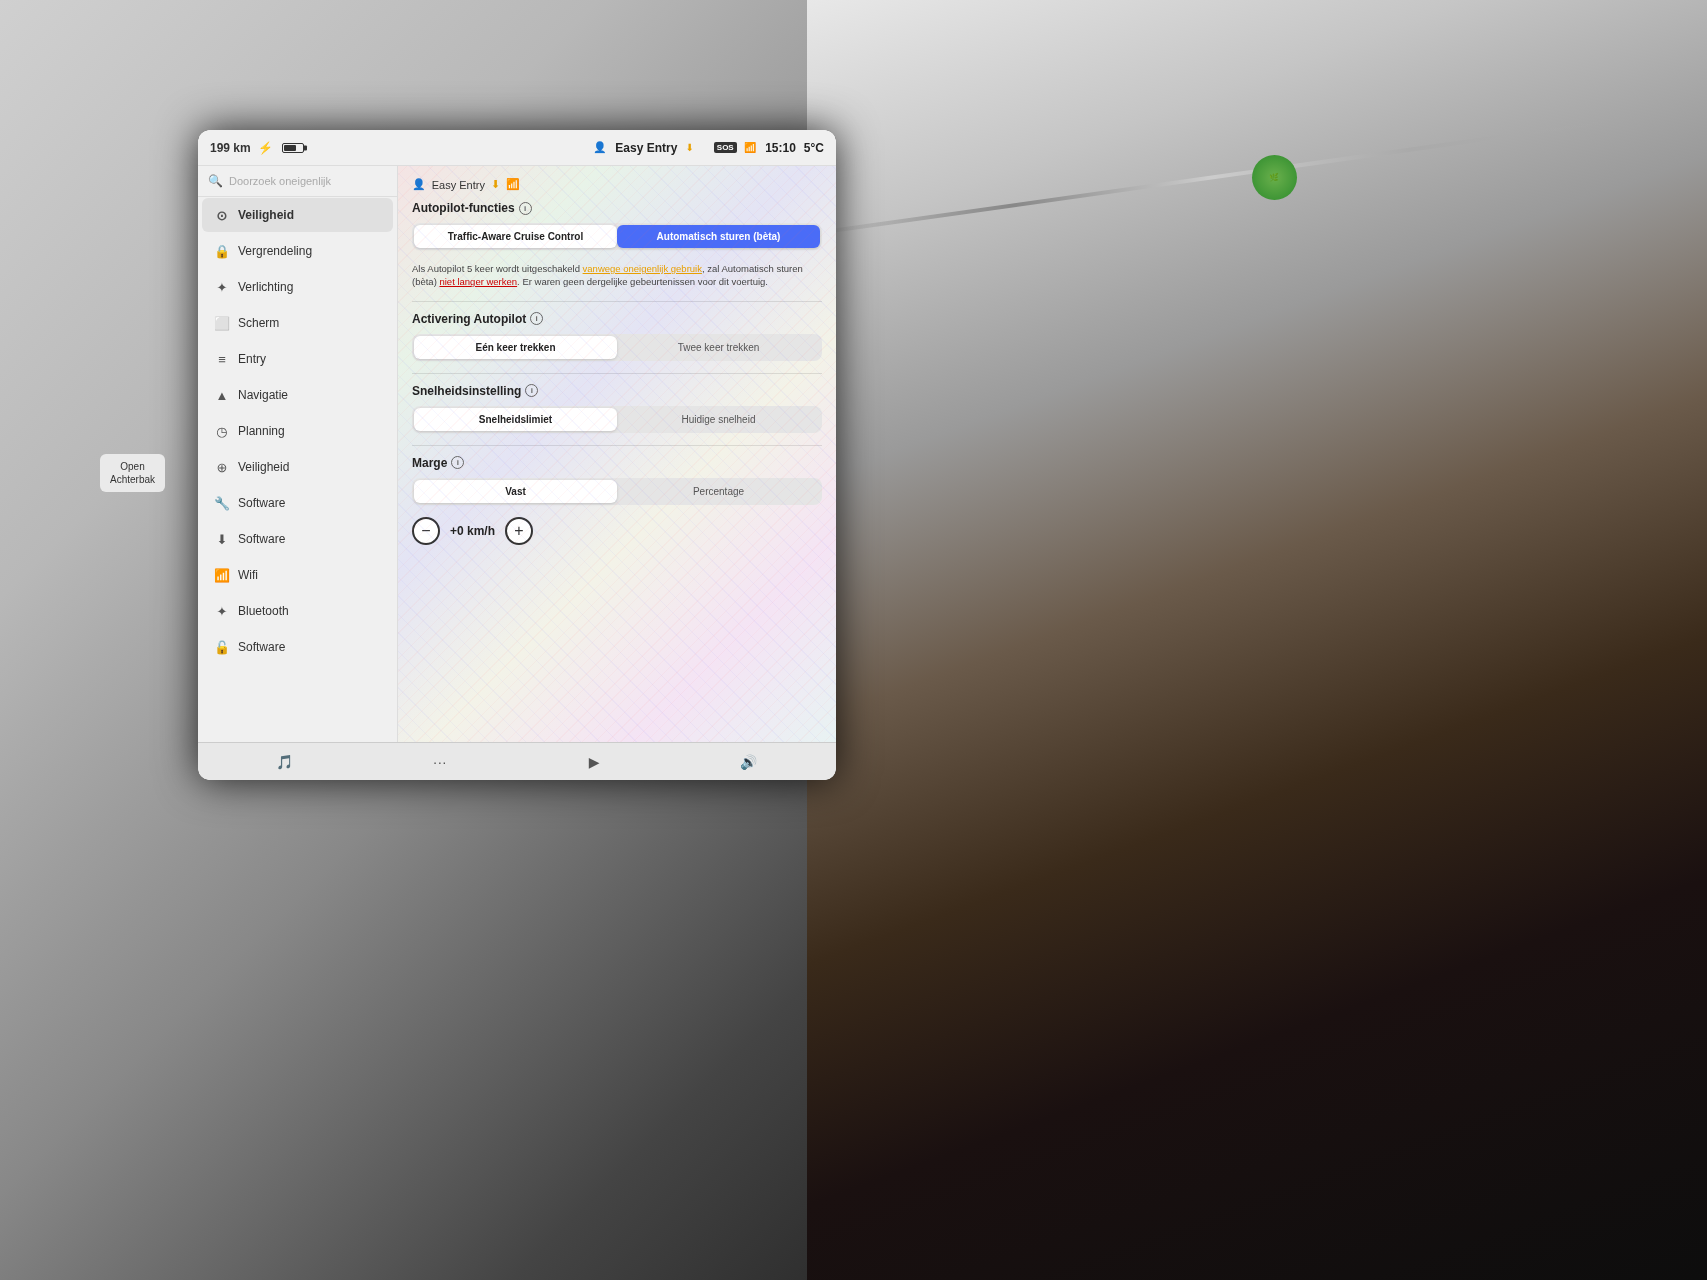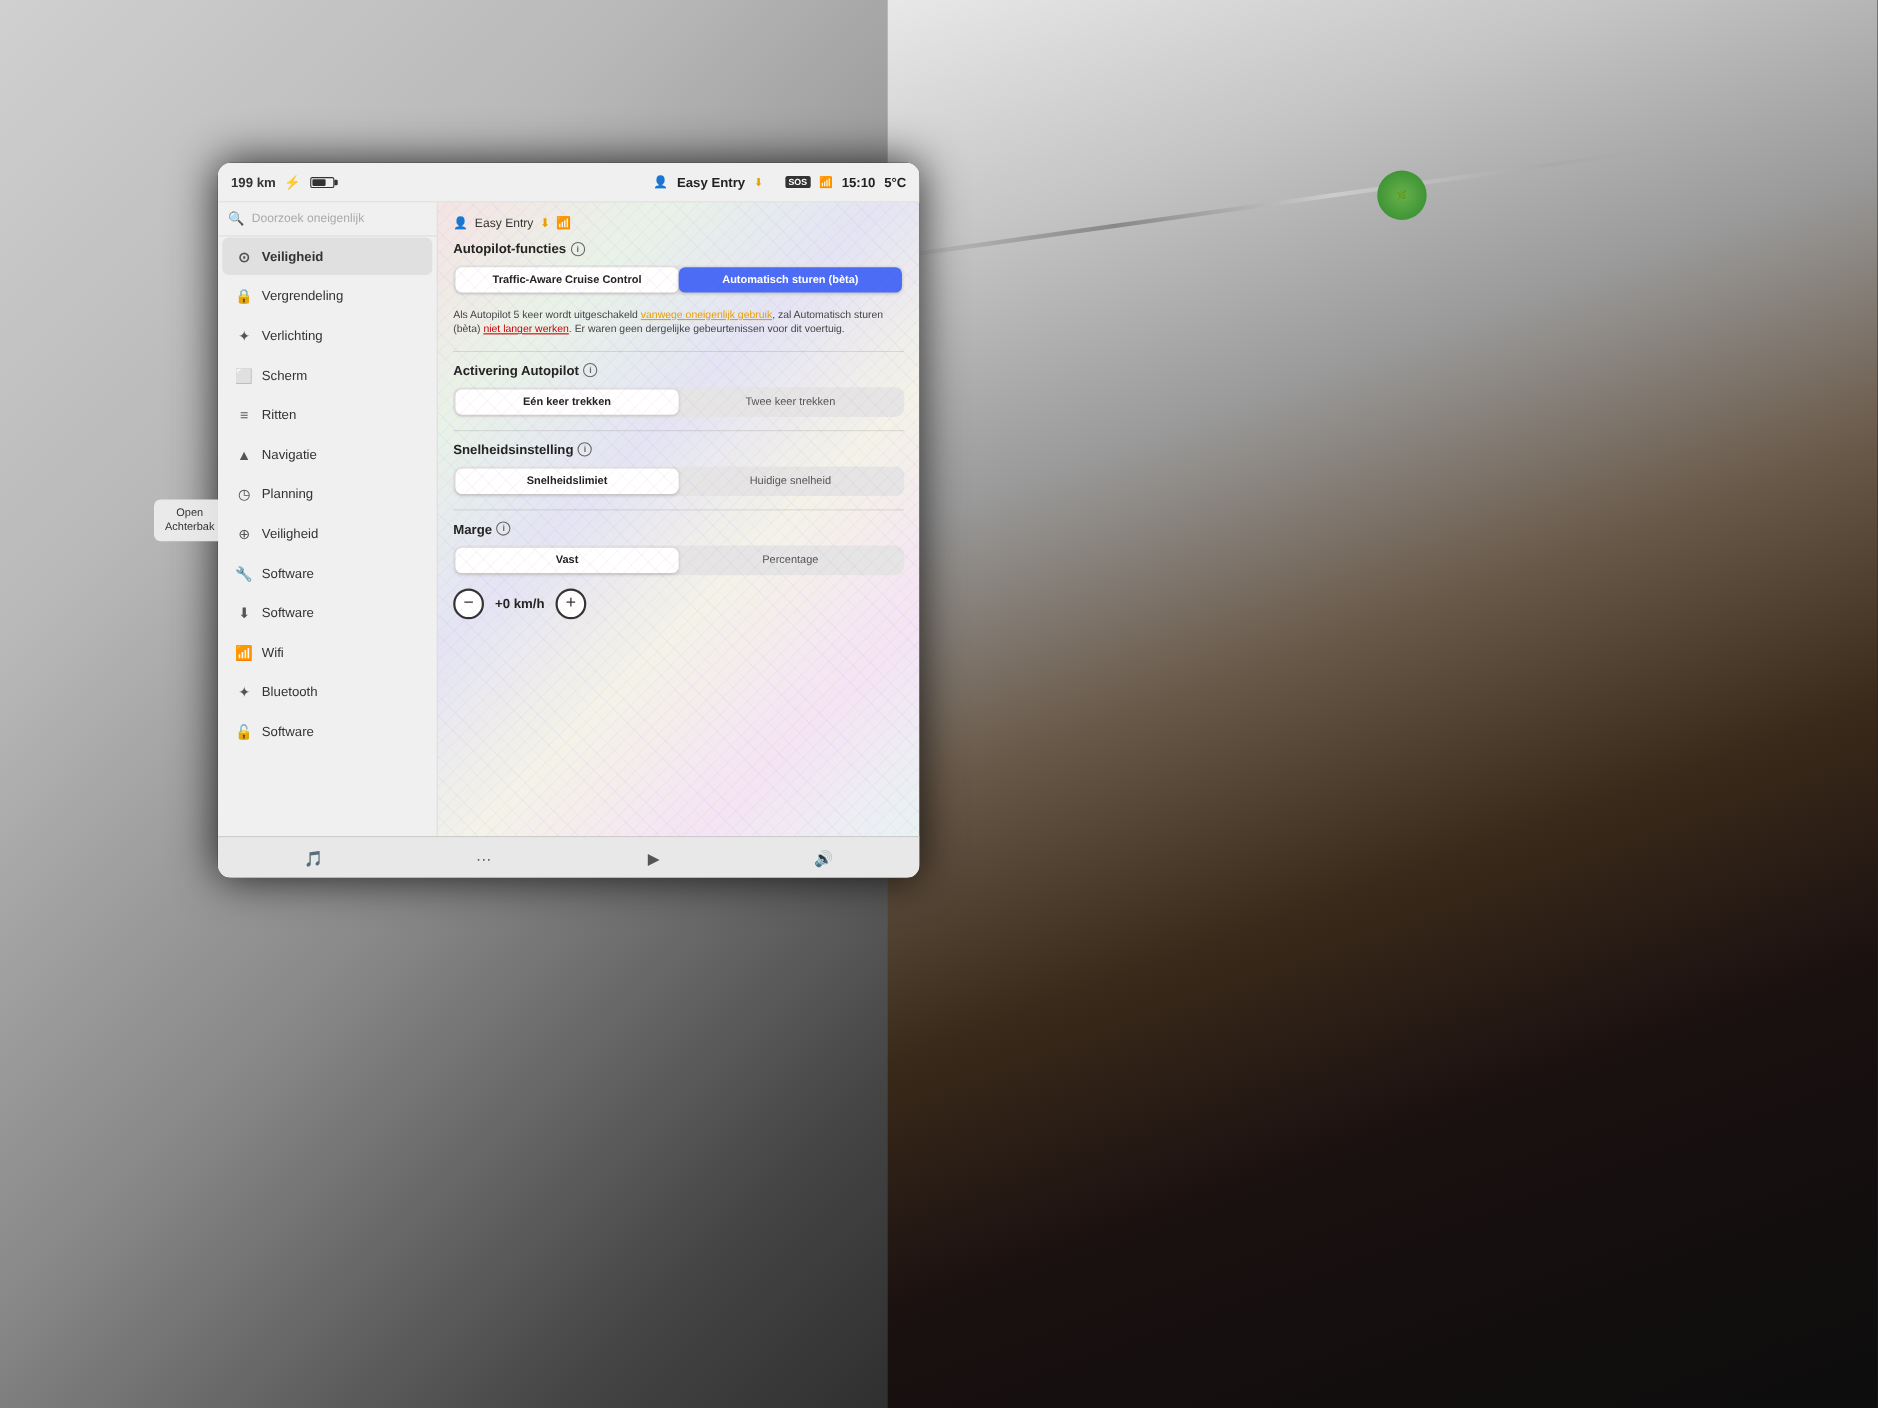--- a/index.html
+++ b/index.html
@@ -16,21 +16,21 @@
     .bg-photo {
       position: absolute;
       top: 0; left: 0;
       width: 100%; height: 100%;
       background: linear-gradient(135deg, #d0d0d0 0%, #b8b8b8 20%, #888 40%, #444 60%, #1a1a1a 80%, #0d0d0d 100%);
     }
 
     
     .screen-bezel {
       position: absolute;
-      top: 148px;
+      top: 130px;
       left: 198px;
       width: 638px;
       height: 650px;
       background: #000;
       border-radius: 12px;
       box-shadow: 0 0 40px rgba(0,0,0,0.8);
       overflow: hidden;
     }
 
     .screen-content {
@@ -344,21 +344,21 @@
 
     
     .left-panel {
       position: absolute;
       top: 148px;
       left: 60px;
       width: 145px;
       height: 650px;
       display: flex;
       flex-direction: column;
-      align-items: flex-end;
+      align-items: center;
       justify-content: center;
     }
 
     .open-trunk-btn {
       background: rgba(240,240,240,0.9);
       border: none;
       border-radius: 6px;
       padding: 6px 10px;
       font-size: 10px;
       color: #333;
@@ -461,21 +461,21 @@
         <div class="sidebar-item">
           <span class="item-icon">✦</span>
           <span>Verlichting</span>
         </div>
         <div class="sidebar-item">
           <span class="item-icon">⬜</span>
           <span>Scherm</span>
         </div>
         <div class="sidebar-item">
           <span class="item-icon">≡</span>
-          <span>Ritten</span>
+          <span>Entry</span>
         </div>
         <div class="sidebar-item">
           <span class="item-icon">▲</span>
           <span>Navigatie</span>
         </div>
         <div class="sidebar-item">
           <span class="item-icon">◷</span>
           <span>Planning</span>
         </div>
         <div class="sidebar-item">

